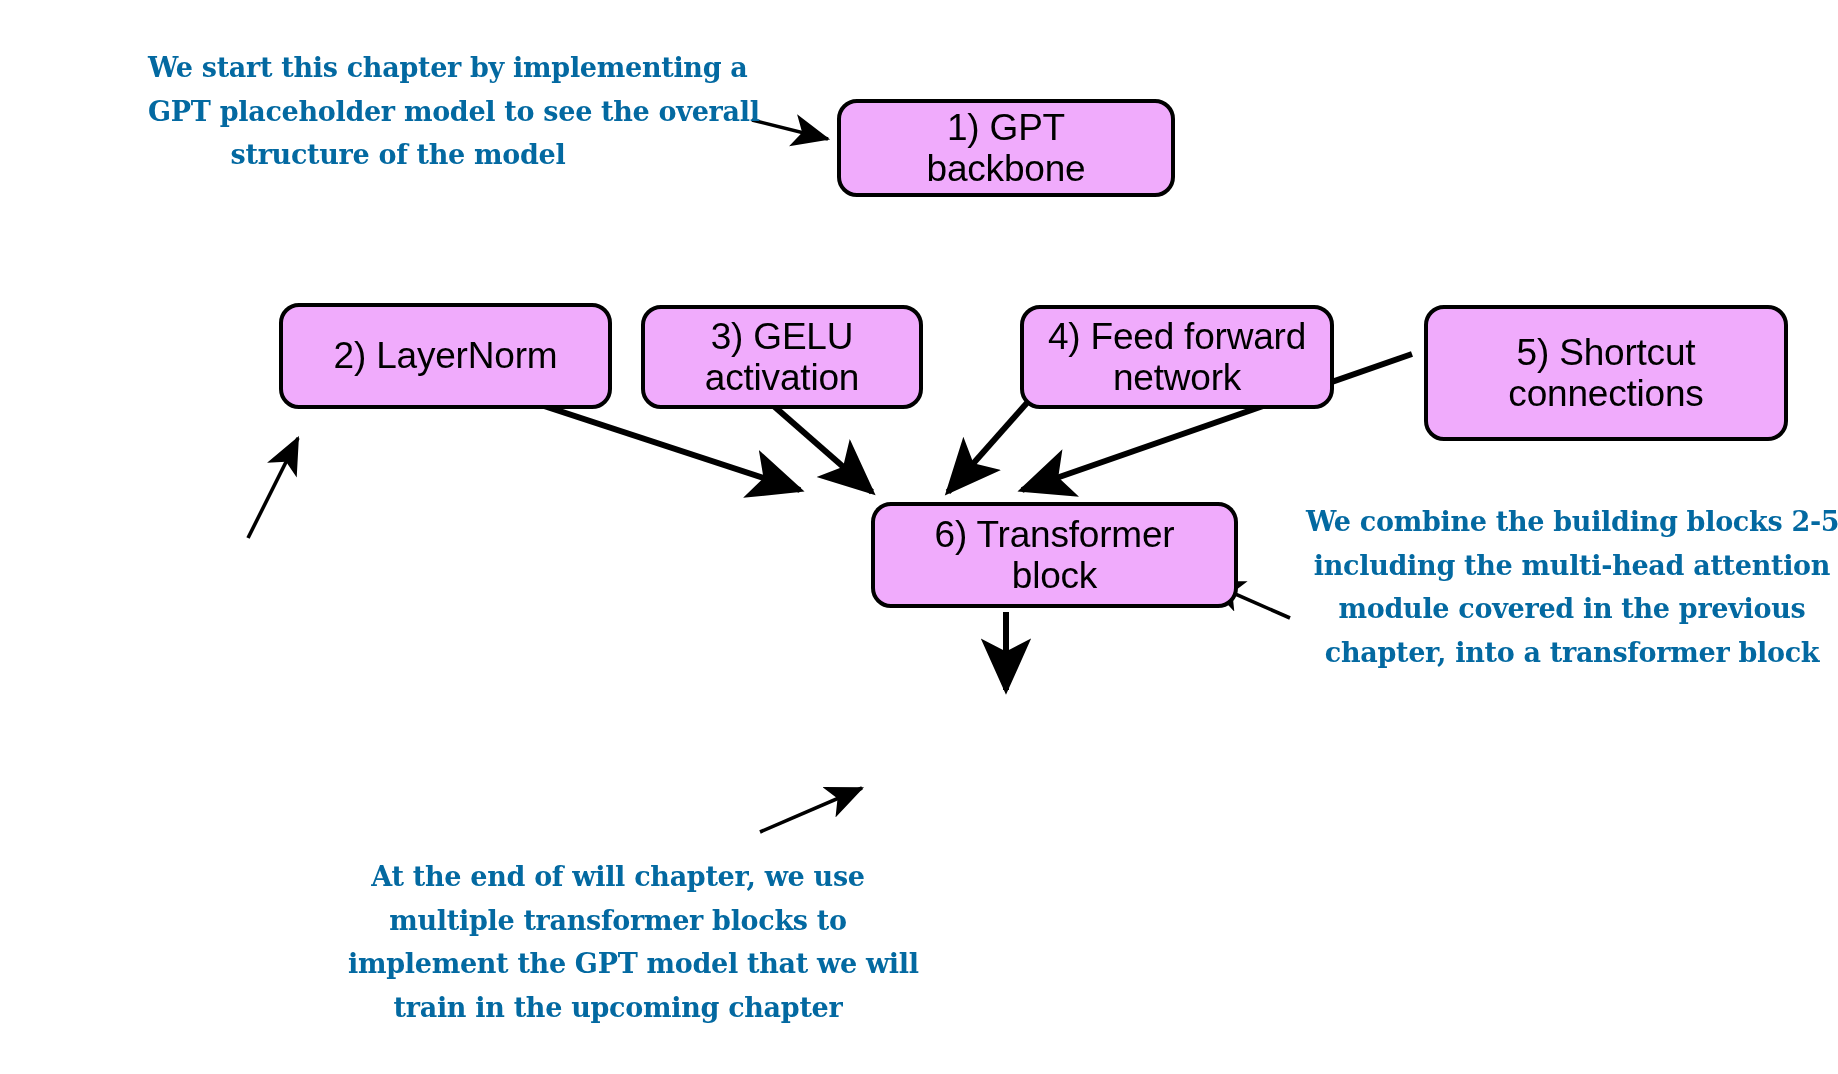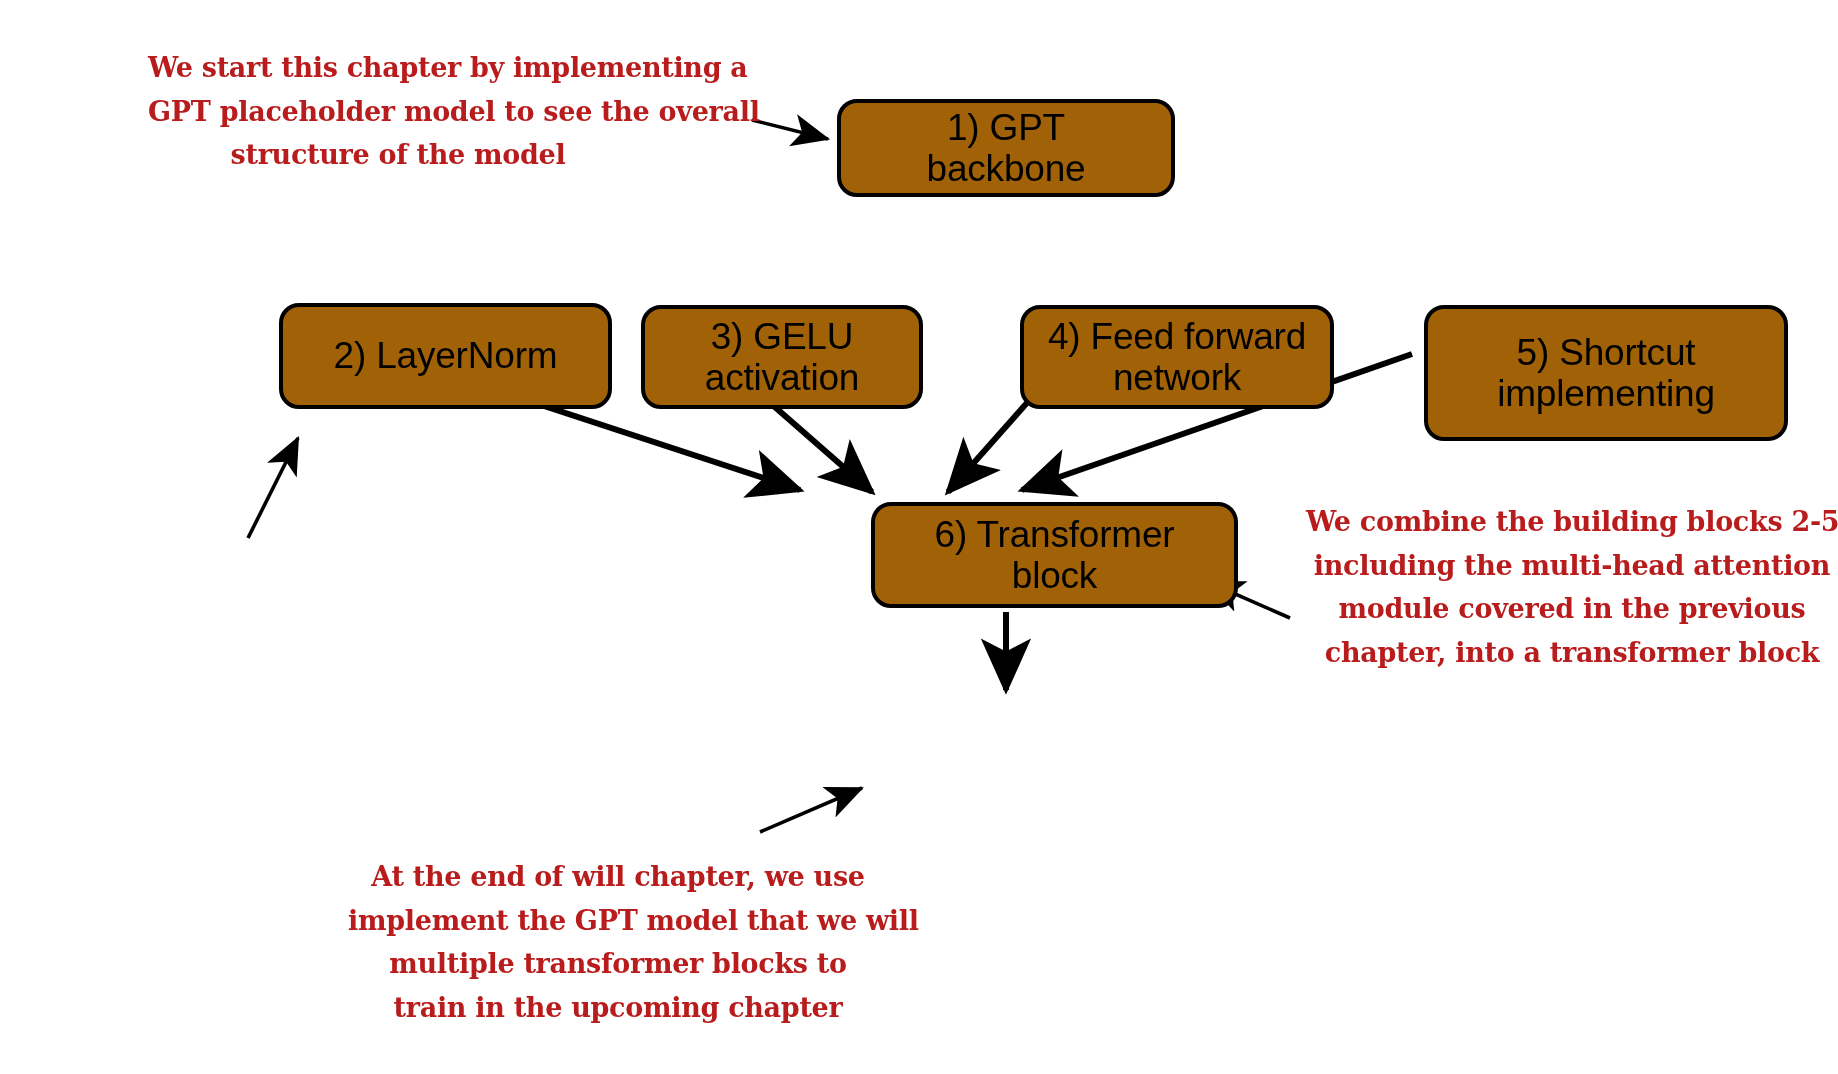--- a/index.html
+++ b/index.html
@@ -24,39 +24,39 @@
     height: 1074px;
     pointer-events: none;
   }
 
   
   .node {
     position: absolute;
     box-sizing: border-box;
     border: 4px solid #000000;
     border-radius: 20px;
-    background: #a16207;
+    background: #f0abfc;
     display: flex;
     align-items: center;
     justify-content: center;
     text-align: center;
     color: #000000;
     font-family: "Liberation Sans", sans-serif;
     font-size: 37px;
     font-weight: 400;
     line-height: 1.12;
     letter-spacing: -0.2px;
     z-index: 3;
   }
   .node span { display: block; padding: 0 6px; }
 
   
   .note {
     position: absolute;
-    color: #b91c1c;
+    color: #0369a1;
     font-family: "DejaVu Serif", "Liberation Serif", serif;
     font-weight: bold;
     font-size: 27px;
     line-height: 1.62;
     text-align: center;
     letter-spacing: -0.3px;
     white-space: nowrap;
     z-index: 4;
   }
   .note .ln { display: block; }
@@ -136,21 +136,21 @@
   <div class="node" style="left:1020px; top:305px; width:314px; height:104px;">
     <span>
       <span class="l1">4) Feed forward</span>
       <span class="l2">network</span>
     </span>
   </div>
 
   <div class="node" style="left:1424px; top:305px; width:364px; height:136px;">
     <span>
       <span class="l1">5) Shortcut</span>
-      <span class="l2">implementing</span>
+      <span class="l2">connections</span>
     </span>
   </div>
 
   <div class="node" style="left:823px; top:502px; width:367px; height:106px;margin-left:48px;">
     <span>
       <span class="l1">6) Transformer</span>
       <span class="l2">block</span>
     </span>
   </div>
 
@@ -164,18 +164,18 @@
 
   <div class="note" style="left:1306px; top:500px; width:532px;">
     <span class="ln">We combine the building blocks 2-5,</span>
     <span class="ln">including the multi-head attention</span>
     <span class="ln">module covered in the previous</span>
     <span class="ln">chapter, into a transformer block</span>
   </div>
 
   <div class="note" style="left:348px; top:855px; width:540px;">
     <span class="ln">At the end of will chapter, we use</span>
+    <span class="ln">multiple transformer blocks to</span>
     <span class="ln">implement the GPT model that we will</span>
-    <span class="ln">multiple transformer blocks to</span>
     <span class="ln">train in the upcoming chapter</span>
   </div>
 
 </div>
 
 </body></html>

